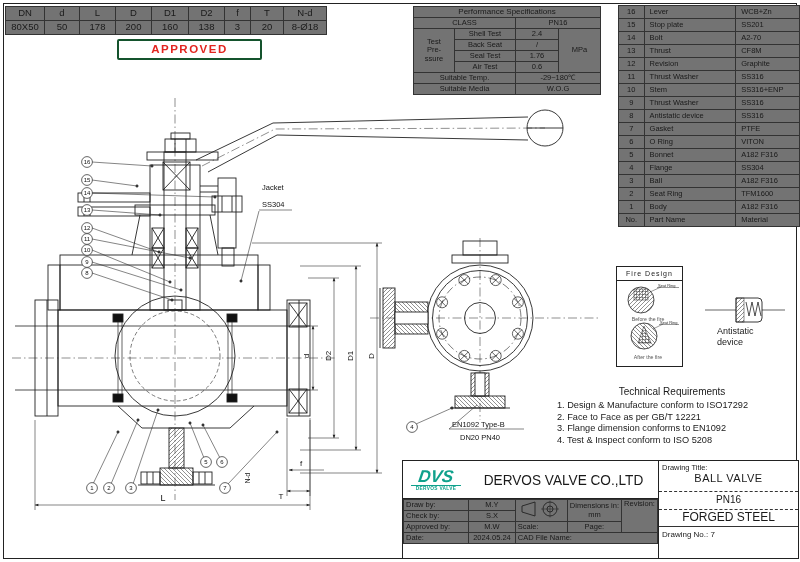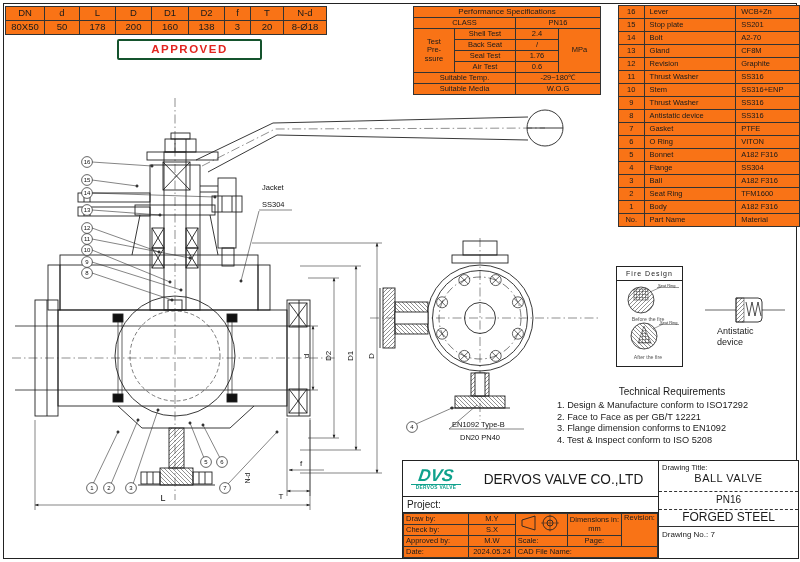--- a/index.html
+++ b/index.html
@@ -1,19 +1,19 @@
 <!DOCTYPE html>
 <html><head>
 <meta charset="utf-8">
 <style>
   html,body{margin:0;padding:0;background:#e8e8e8;}
   #sheet{position:relative;width:800px;height:562px;background:#fff;
     font-family:"Liberation Sans",sans-serif;color:#1a1a1a;overflow:hidden;}
   .frame{position:absolute;left:3px;top:3px;right:3px;bottom:3px;border:1.5px solid #222;}
-  table{border-collapse:collapse;background:#f97316;}
+  table{border-collapse:collapse;background:#737373;}
   td{border:1px solid #333;padding:0 2px;line-height:1.1;}
 
   
   .dimtab{position:absolute;left:5px;top:6px;font-size:9.5px;}
   .dimtab td{height:13px;text-align:center;}
 
   
   .stamp{position:absolute;left:117px;top:39px;width:141px;height:17px;border:2px solid #14532d;
     color:#e2251f;font-weight:bold;font-size:11.5px;letter-spacing:1.5px;text-align:center;
     line-height:17px;border-radius:2px;background:#fff;}
@@ -413,21 +413,21 @@
           <td class="n">Stop plate</td>
           <td class="m">SS201</td>
         </tr>
     <tr>
           <td class="c">14</td>
           <td class="n">Bolt</td>
           <td class="m">A2-70</td>
         </tr>
     <tr>
           <td class="c">13</td>
-          <td class="n">Gland</td>
+          <td class="n">Thrust</td>
           <td class="m">CF8M</td>
         </tr>
     <tr>
           <td class="c">12</td>
           <td class="n">Revision</td>
           <td class="m">Graphite</td>
         </tr>
     <tr>
           <td class="c">11</td>
           <td class="n">Thrust Washer</td>
@@ -526,21 +526,20 @@
 
   <div class="tblock">
     <div class="tb-left">
       <div class="tb-logo-row">
         <div class="logo">
           <div class="logo-dvs">DVS</div>
           <div class="logo-sub">DERVOS VALVE</div>
         </div>
         <div class="company">DERVOS VALVE CO.,LTD</div>
       </div>
-      <div class="tb-project">Project:</div>
       <table class="tb-grid">
         <tbody>
             <tr>
           <td class="lb">Draw by:</td>
           <td class="vl">M.Y</td>
           <td class="md" rowspan="2" style="text-align:center;">
             <svg width="44" height="18" viewBox="0 0 44 18">
               <path d="M3 6 L16 2 V16 L3 12 Z" fill="none" stroke="#222" stroke-width="0.9"></path>
               <circle cx="31" cy="9" r="7" fill="none" stroke="#222" stroke-width="0.9"></circle>
               <circle cx="31" cy="9" r="3" fill="none" stroke="#222" stroke-width="0.9"></circle>

